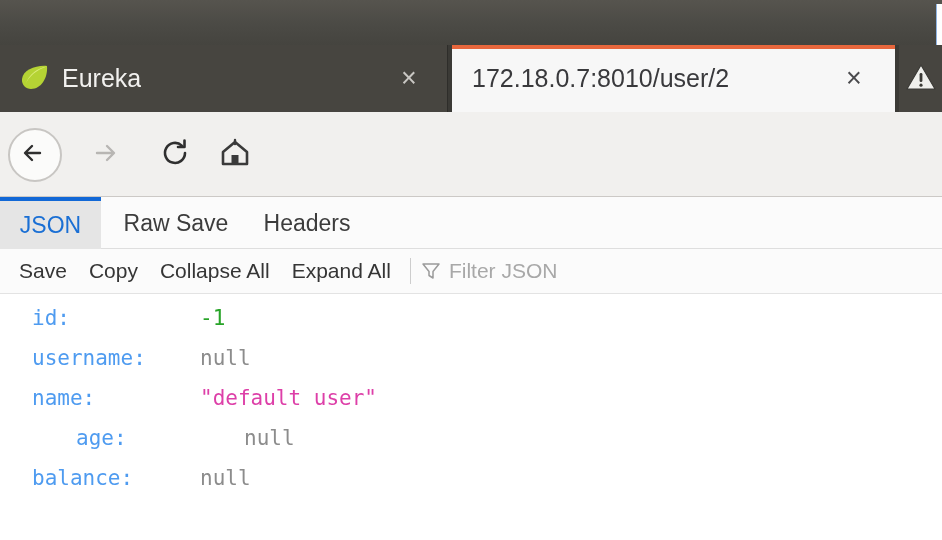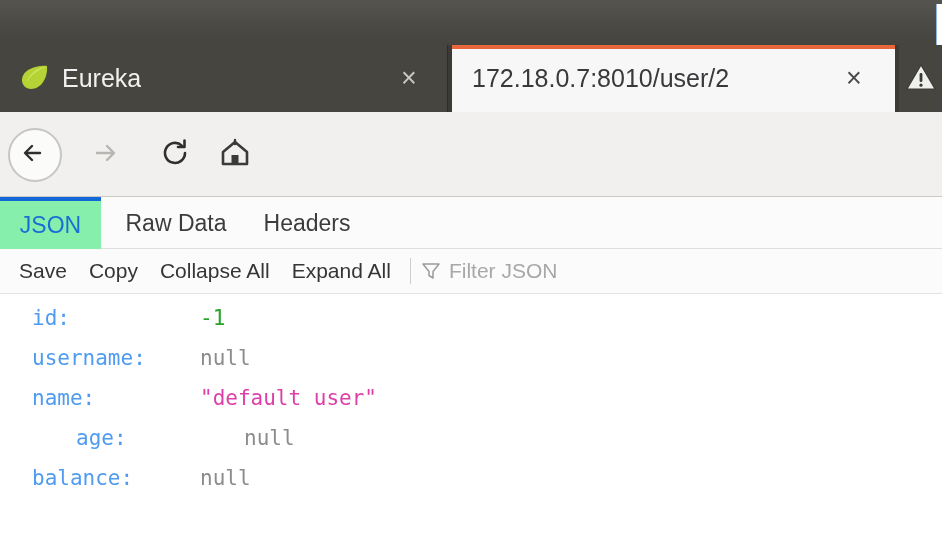--- a/index.html
+++ b/index.html
@@ -133,21 +133,21 @@
   }
   .jv-tab {
     position: absolute; top: 0; height: 52px;
     display: flex; align-items: center; justify-content: center;
     font-size: 23px;
     color: #3c3c3c;
     padding: 0 14px;
   }
   .jv-tab-active {
     color: #1a6fd4;
-    background: #86efac;
+    background: #e5e5e5;
     border-top: 4px solid #1268d6;
   }
   .jvt-json    { left: 0px;   width: 101px; }
   .jvt-raw     { left: 106px; width: 140px; }
   .jvt-headers { left: 240px; width: 134px; }
 
   
   .jv-toolbar {
     position: absolute; left: 0; top: 249px;
     width: 942px; height: 45px;
@@ -284,21 +284,21 @@
       </span>
       <span class="url-text">
         <span class="url-host">172.18.0.7</span><span class="url-rest">:8010/user/2</span>
       </span>
     </div>
 
   </div>
 
   <div class="jv-tabs">
     <div class="jv-tab jv-tab-active jvt-json">JSON</div>
-    <div class="jv-tab jvt-raw">Raw Data</div>
+    <div class="jv-tab jvt-raw">Raw Save</div>
     <div class="jv-tab jvt-headers">Headers</div>
   </div>
 
   <div class="jv-toolbar">
     <span class="jvb">Save</span>
     <span class="jvb">Copy</span>
     <span class="jvb">Collapse All</span>
     <span class="jvb">Expand All</span>
     <span class="jv-sep"></span>
     <span class="filter-icon">

